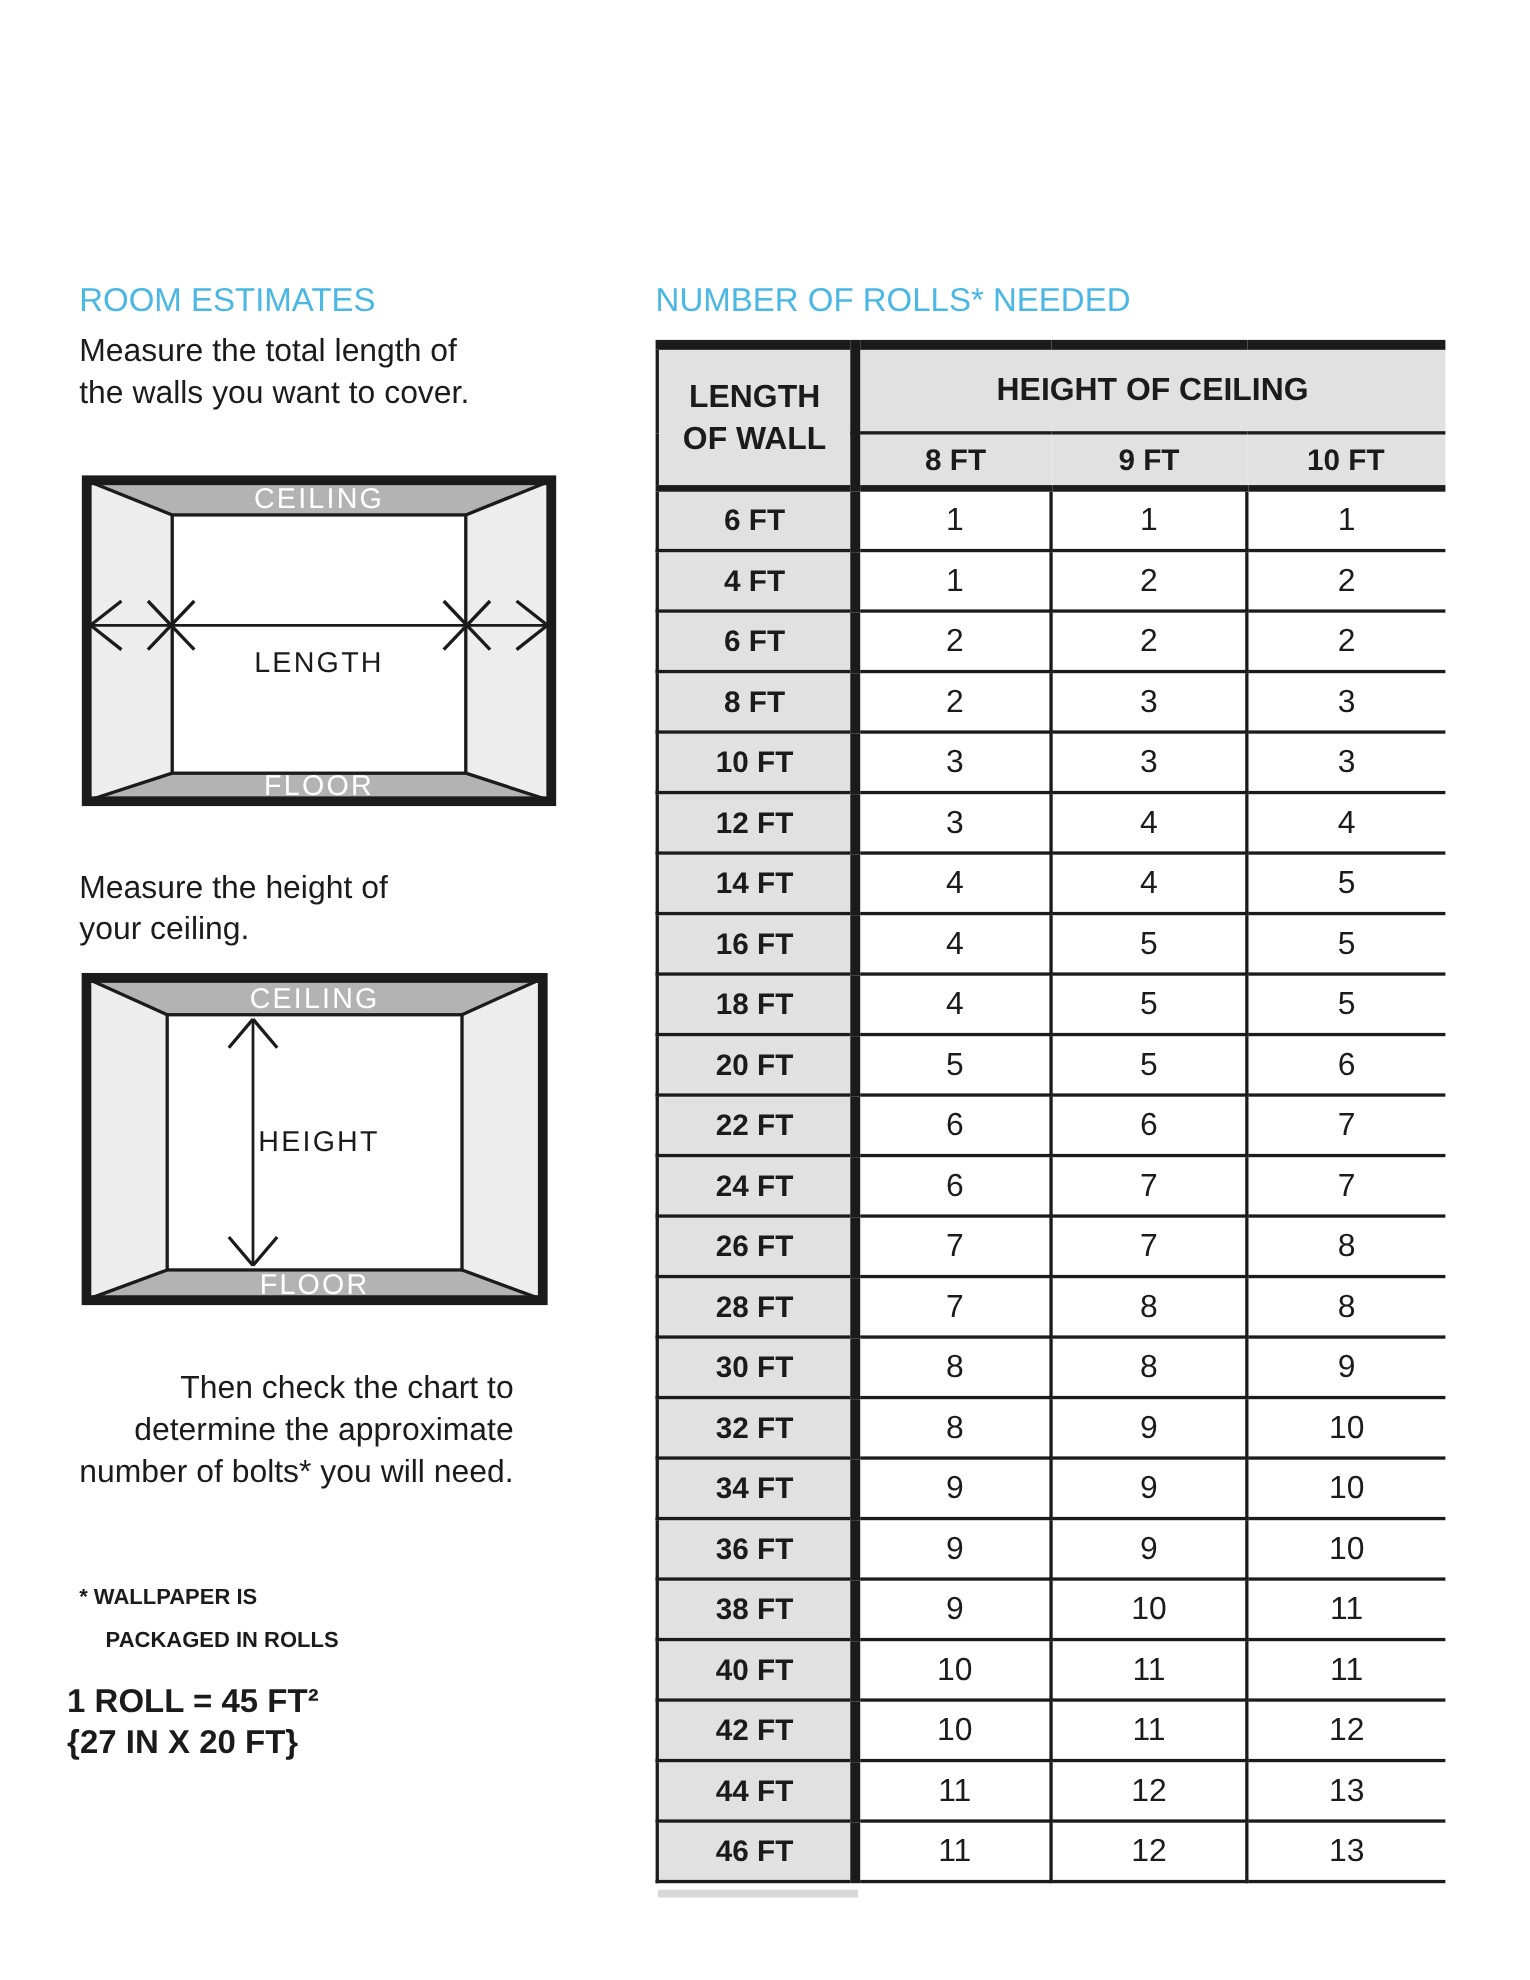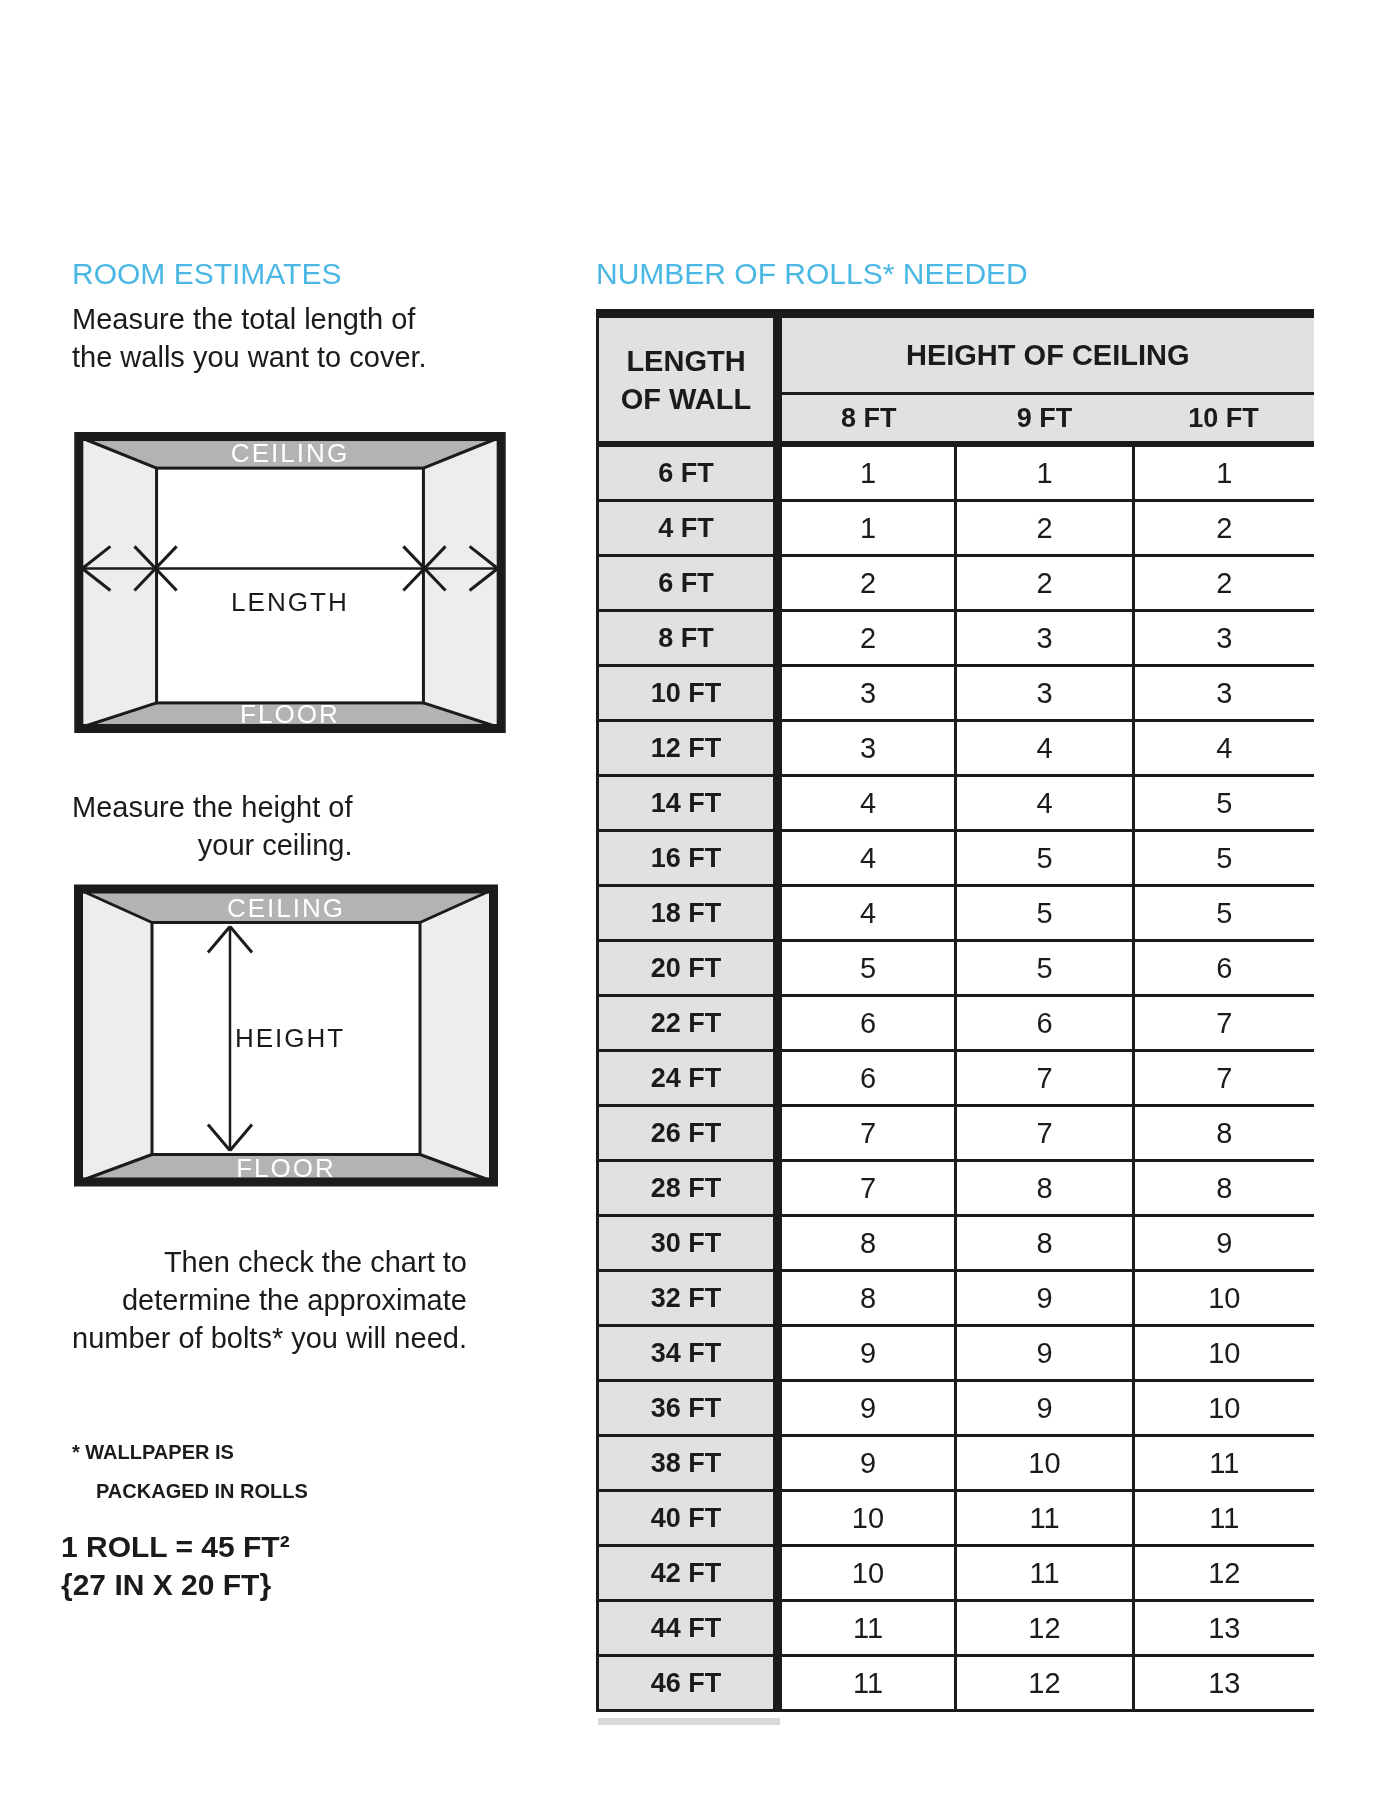--- a/index.html
+++ b/index.html
@@ -22,21 +22,21 @@
     font-size:57px;font-weight:bold;color:var(--accent);letter-spacing:-1px;
   }
   .blue-heading{color:var(--accent);font-size:30px;font-weight:normal;margin:0;}
   .room-heading{position:absolute;left:72px;top:257px;}
   .table-heading{position:absolute;left:596px;top:257px;width:716px;text-align:left;}
   .body-text{
     position:absolute;margin:0;font-size:29px;line-height:38px;
     white-space:pre-line;color:var(--ink);
   }
   .para1{left:72px;top:300px;}
-  .para2{left:72px;top:788px;text-align:right;}
+  .para2{left:72px;top:788px;}
   .para3{left:72px;top:1243px;text-align:right;}
   .footnote{position:absolute;left:72px;top:1433px;margin:0;font-size:20px;font-weight:bold;line-height:39px;}
   .footnote span{display:block;}
   .footnote .indent{padding-left:24px;}
   .rollspec{position:absolute;left:61px;top:1528px;margin:0;font-size:30px;font-weight:bold;line-height:38px;}
   .rollspec span{display:block;}
 
   .diagram{position:absolute;}
   .diagram-length{left:74px;top:432px;width:432px;height:301px;}
   .diagram-height{left:74px;top:884px;width:424px;height:303px;}

